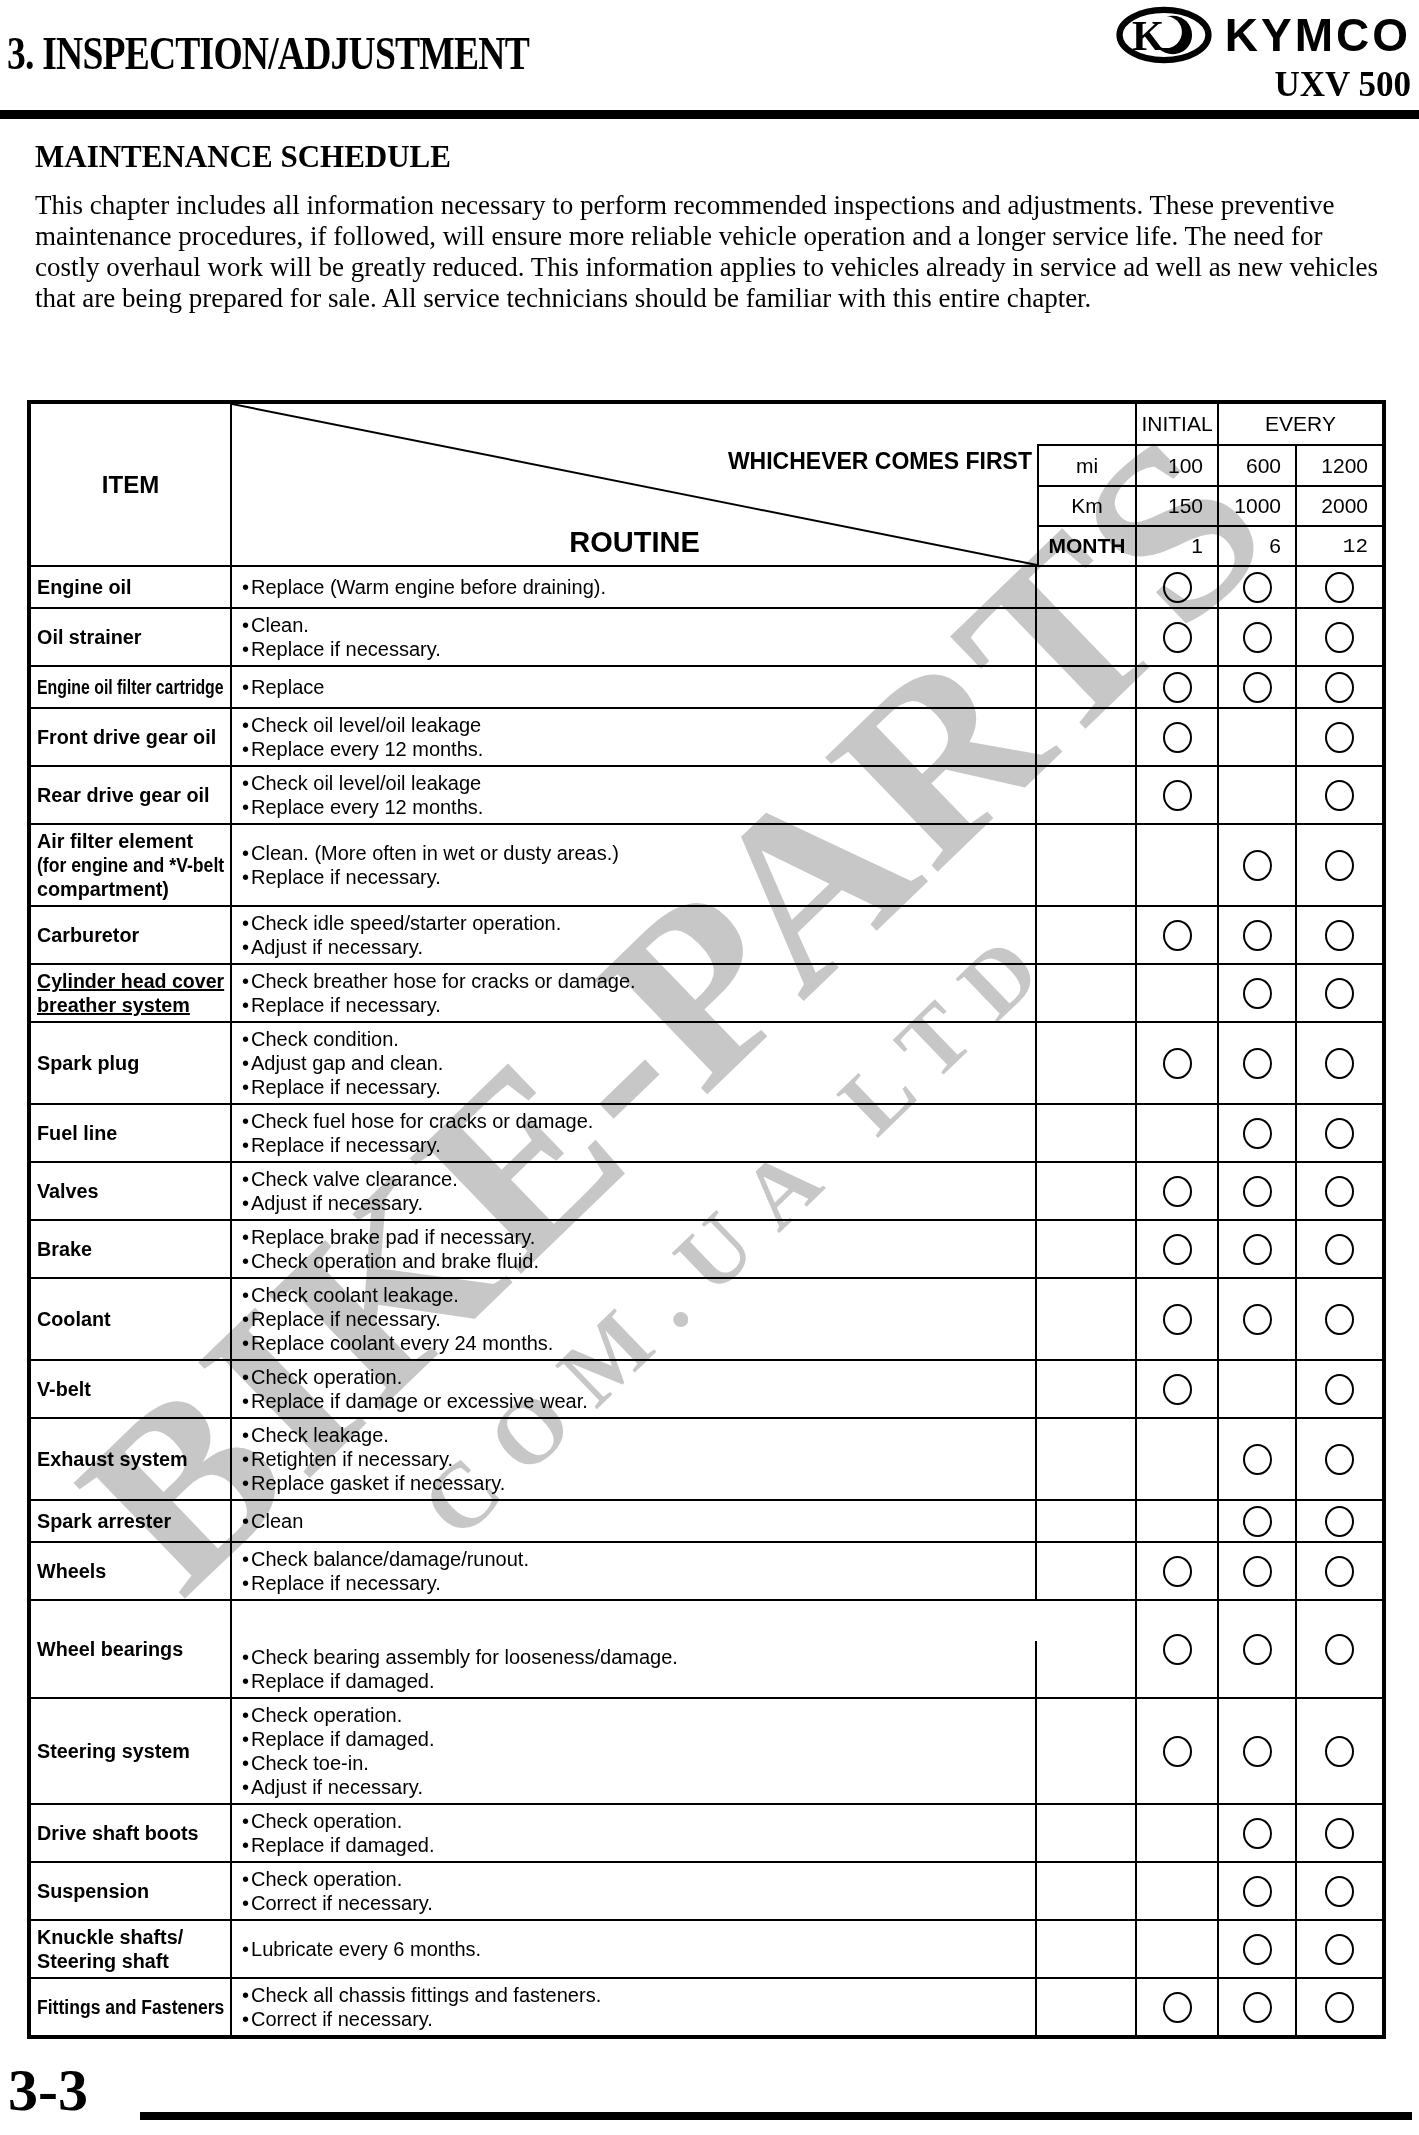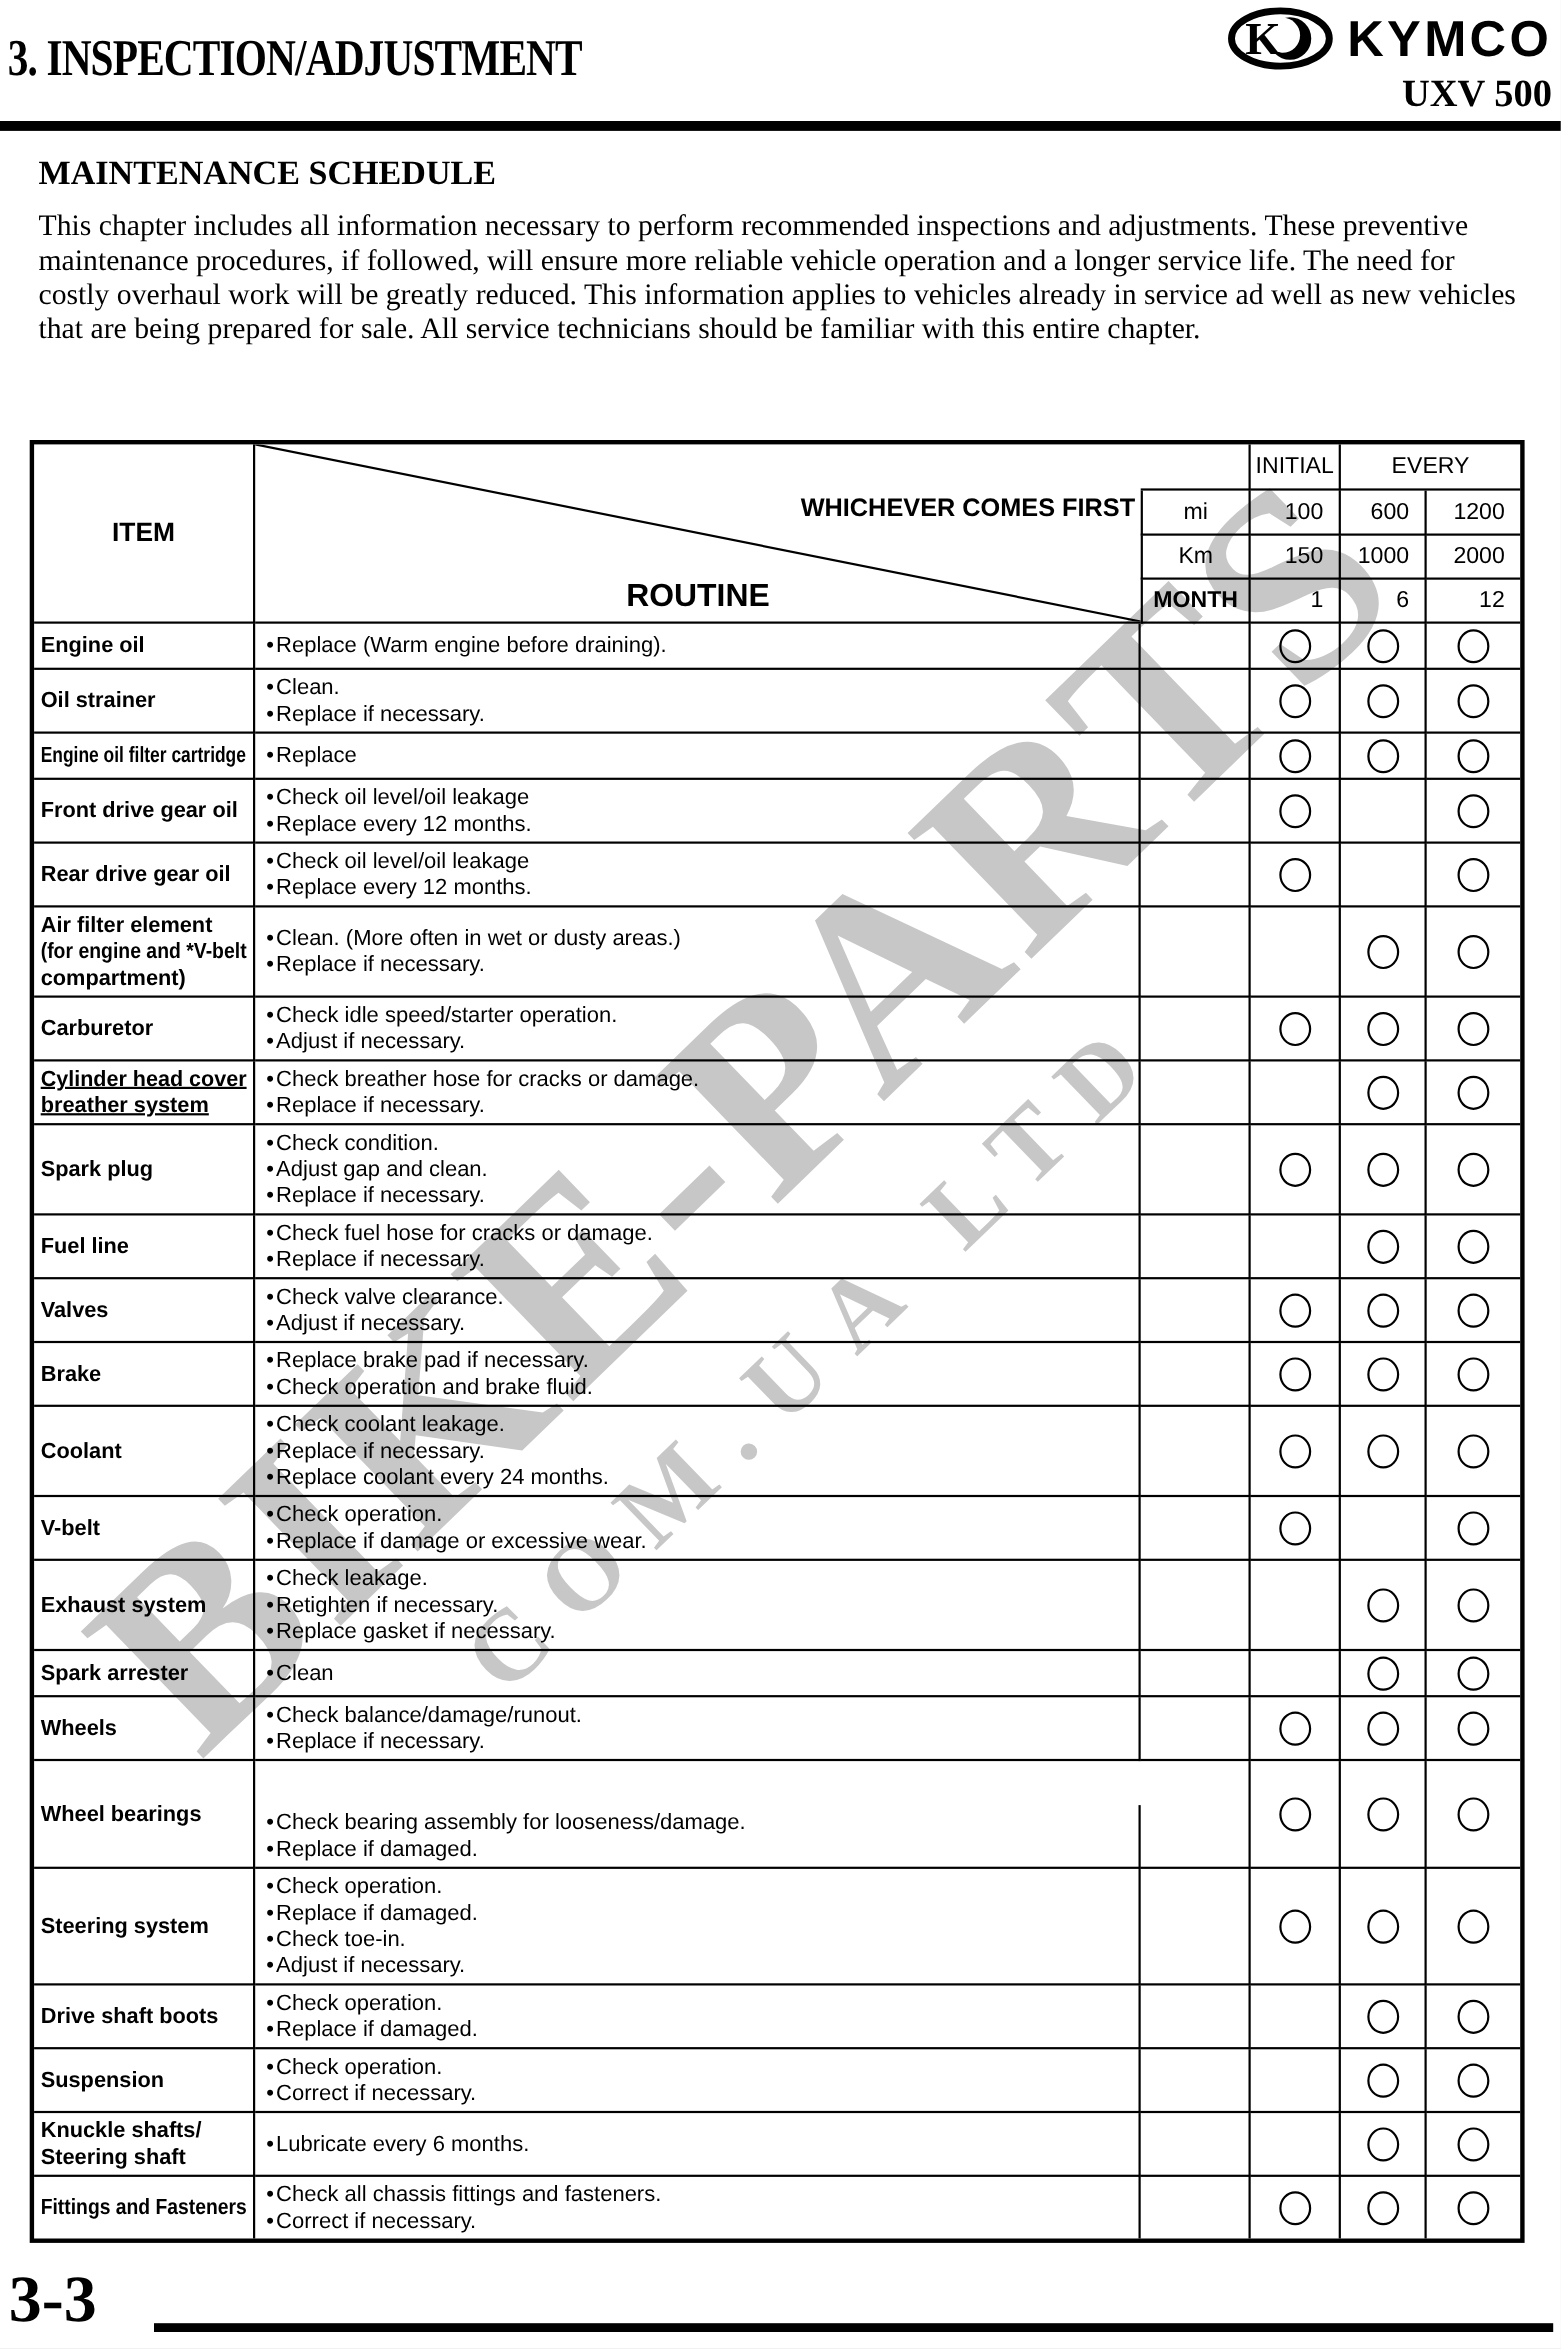--- a/index.html
+++ b/index.html
@@ -152,21 +152,21 @@
       <div class="c num" style="grid-area: 2 / 4;">100</div>
       <div class="c num" style="grid-area: 2 / 5;">600</div>
       <div class="c num noR" style="grid-area: 2 / 6;">1200</div>
       <div class="c hc L unit-cell" style="grid-area: 3 / 3;">Km</div>
       <div class="c num" style="grid-area: 3 / 4;">150</div>
       <div class="c num" style="grid-area: 3 / 5;">1000</div>
       <div class="c num noR" style="grid-area: 3 / 6;">2000</div>
       <div class="c hc L unit-cell" style="grid-area: 4 / 3; font-weight: bold;">MONTH</div>
       <div class="c num" style="grid-area: 4 / 4;">1</div>
       <div class="c num" style="grid-area: 4 / 5;">6</div>
-      <div class="c num noR" style="grid-area: 4 / 6;">12</div>
+      <div class="c num noR" style="grid-area: 4 / 6; font-family: Liberation Mono, monospace;">12</div>
       <div class="c item-cell" style="grid-area: 5 / 1;">
         <div class="item-line" style="transform-origin: left center; transform: scaleX(0.989);">Engine oil</div>
       </div>
       <div class="c routine-cell" style="grid-area: 5 / 2;">
         <div class="r-line">Replace (Warm engine before draining).</div>
       </div>
       <div class="c spacer-cell" style="grid-area: 5 / 3;"></div>
       <div class="c mark-cell" style="grid-area: 5 / 4;">
         <div class="circle"></div>
       </div>

